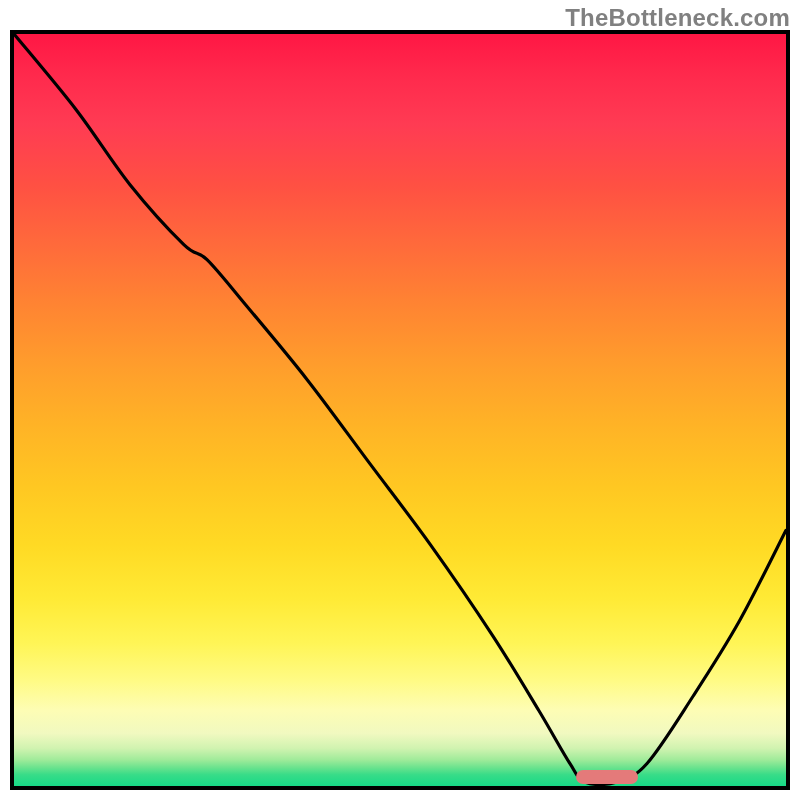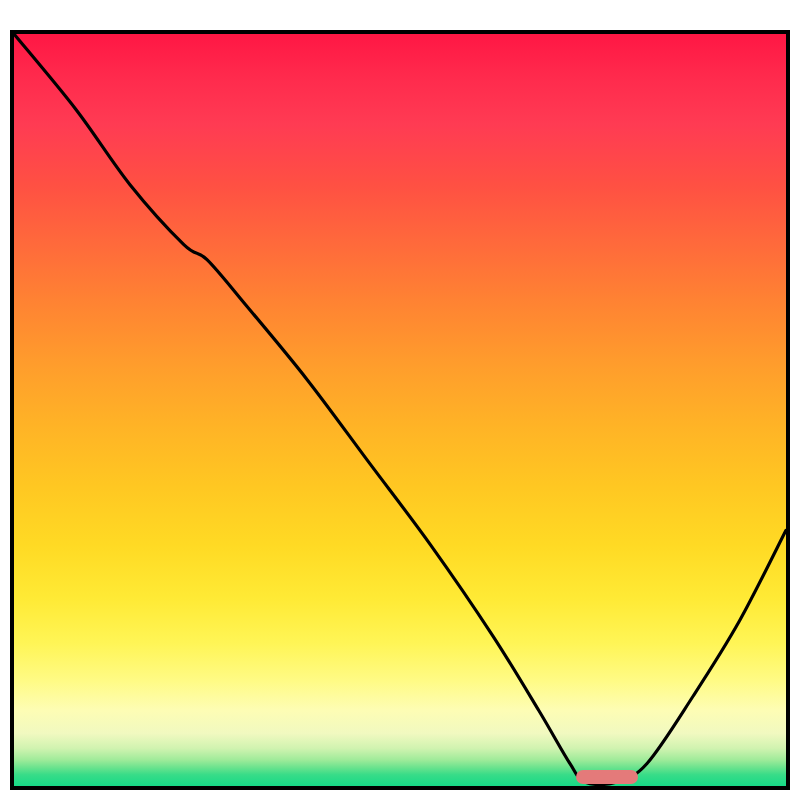--- a/index.html
+++ b/index.html
@@ -66,20 +66,21 @@
     height: 14px;
     border-radius: 7px;
     background: #e47a7a;
     bottom: 2px;
   }
 </style>
 </head>
 <body>
 
 <div class="container">
+  <div class="watermark">TheBottleneck.com</div>
   <div class="plot-area">
     <div class="gradient"></div>
     <svg class="curve" viewBox="0 0 780 760" preserveAspectRatio="none">
       <path id="curve-path" fill="none" stroke="#000" stroke-width="3.2" stroke-linejoin="round" stroke-linecap="round" d="M 0.00 0.00 C 10.40 12.67, 42.90 50.67, 62.40 76.00 C 81.90 101.33, 98.80 129.20, 117.00 152.00 C 135.20 174.80, 158.60 200.13, 171.60 212.80 C 184.60 225.47, 184.60 217.87, 195.00 228.00 C 205.40 238.13, 217.10 253.33, 234.00 273.60 C 250.90 293.87, 275.60 323.00, 296.40 349.60 C 317.20 376.20, 338.00 405.33, 358.80 433.20 C 379.60 461.07, 400.40 487.67, 421.20 516.80 C 442.00 545.93, 465.40 580.13, 483.60 608.00 C 501.80 635.87, 517.40 662.47, 530.40 684.00 C 543.40 705.53, 553.80 725.17, 561.60 737.20 C 569.40 749.23, 569.40 753.03, 577.20 756.20 C 585.00 759.37, 598.00 759.37, 608.40 756.20 C 618.80 753.03, 626.60 751.77, 639.60 737.20 C 652.60 722.63, 670.80 692.87, 686.40 668.80 C 702.00 644.73, 717.60 620.67, 733.20 592.80 C 748.80 564.93, 772.20 516.80, 780.00 501.60 "></path>
     </svg>
     <div id="marker" class="marker" style="left: 561.6px; width: 62.4px;"></div>
   </div>
 </div>
 
 </body></html>

